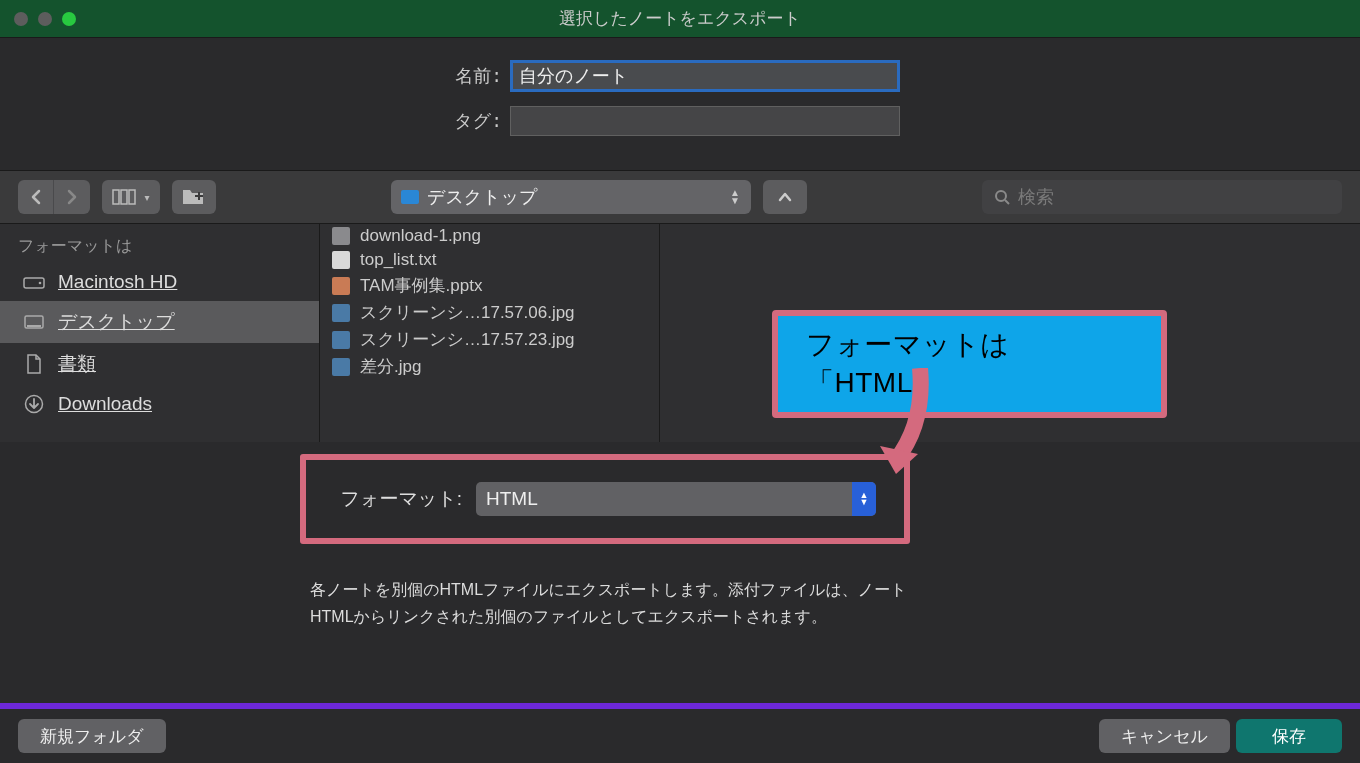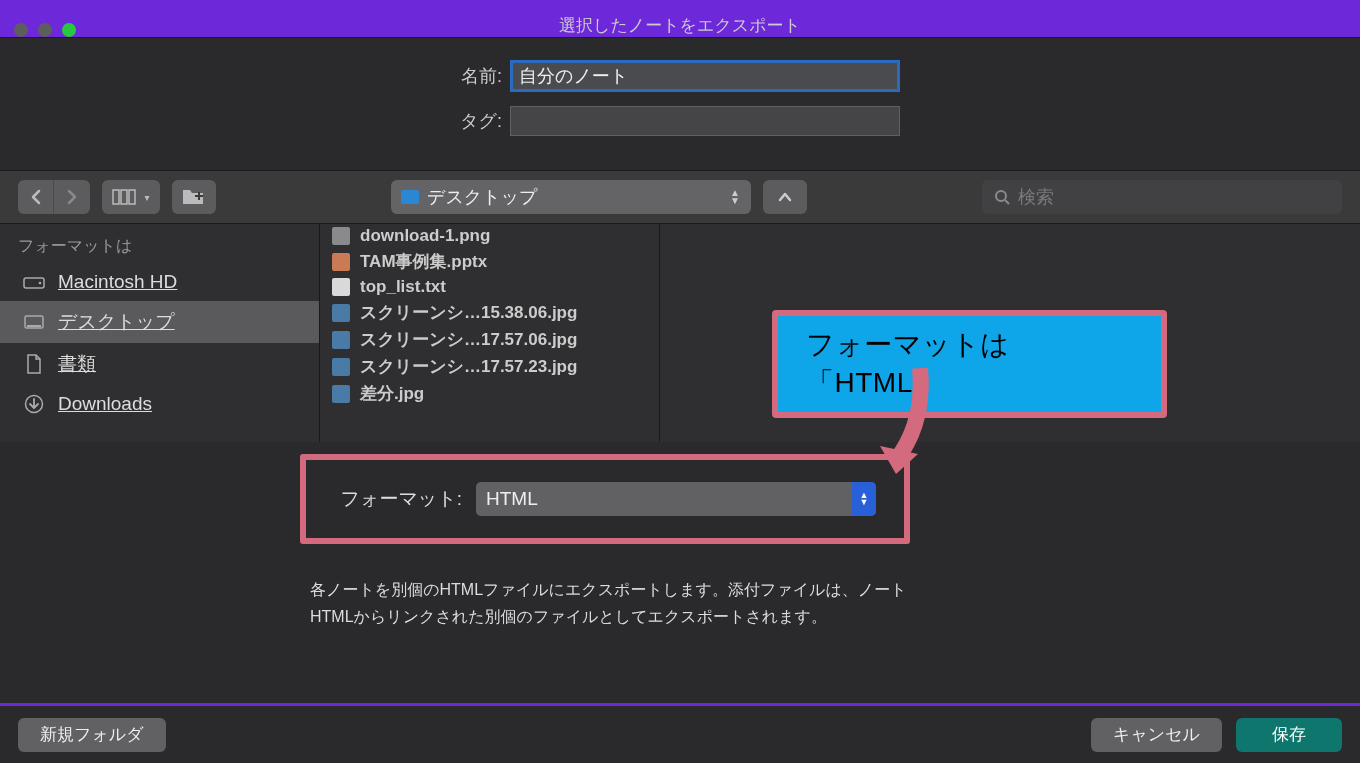--- a/index.html
+++ b/index.html
@@ -8,36 +8,36 @@
     background: #2a2a2c;
     font-family: -apple-system, "Hiragino Sans", "Helvetica Neue", Arial, sans-serif;
     color: #ddd;
     overflow: hidden;
     position: relative;
     font-size: 18px;
   }
   
   .titlebar {
     height: 38px;
-    display: flex; align-items: flex-end;
-    position: relative;
-    background: #6d28d9;
+    display: flex; align-items: center;
+    position: relative;
+    background: #14532d;
     border-bottom: 1px solid #1a1a1a;
   }
   .traffic { display: flex; gap: 10px; margin-left: 14px; }
   .dot { width: 14px; height: 14px; border-radius: 50%; }
   .dot.red { background: #5d5d5d; }
   .dot.yellow { background: #5d5d5d; }
   .dot.green { background: #28c940; }
   .title { position: absolute; left: 0; right: 0; text-align: center; font-size: 17px; color: #ccc; }
 
   
   .meta-area { padding: 22px 0 18px; }
   .meta-row { display: flex; align-items: center; margin-bottom: 14px; }
-  .meta-label { width: 510px; text-align: right; padding-right: 8px; font-size: 18px; color: #ccc; }
+  .meta-label { width: 510px; text-align: right; padding-right: 8px; font-size: 18px; color: #ccc; font-family: Liberation Mono, monospace; }
   .meta-field {
     width: 390px; height: 32px;
     background: #454547; border: 1px solid #606060;
     color: #eee; padding: 0 6px; font-size: 18px;
   }
   .meta-field.focused { border: 3px solid #2a6bbf; background: #494b4e; }
   .meta-field.tag { height: 30px; }
 
   
   .toolbar {
@@ -92,21 +92,21 @@
   .panels { display: flex; height: 218px; background: #2f2f31; }
   .sidebar { width: 320px; border-right: 1px solid #1a1a1a; padding-top: 6px; }
   .sb-header { color: #9a9a9a; font-size: 16px; padding: 6px 18px; }
   .sb-item {
     display: flex; align-items: center; gap: 12px;
     padding: 8px 22px; font-size: 19px; color: #ddd; text-decoration: underline;
   }
   .sb-item.selected { background: #5a5a5c; }
   .sb-icon { width: 24px; height: 20px; display: flex; align-items: center; justify-content: center; color: #aaa; }
 
-  .filecol { width: 340px; border-right: 1px solid #1a1a1a; overflow: hidden; font-weight: bold; }
+  .filecol { width: 340px; border-right: 1px solid #1a1a1a; overflow: hidden; }
   .file-row {
     display: flex; align-items: center; gap: 10px;
     padding: 2px 12px; font-size: 17px; color: #ccc;
     white-space: nowrap;
   }
   .file-ico { width: 18px; height: 18px; background: #6a6a6d; border-radius: 2px; flex-shrink: 0; }
   .file-ico.txt { background: #d9d9d9; }
   .file-ico.jpg { background: #4a7aa6; }
   .file-ico.png { background: #8a8a8d; }
   .file-ico.pptx { background: #c97b55; }
@@ -164,24 +164,24 @@
     margin: 32px 0 0 310px;
     width: 640px;
     font-size: 16px; color: #ddd;
     line-height: 1.7;
   }
 
   
   .footer {
     position: absolute; left: 0; right: 0; bottom: 0;
     height: 60px;
-    border-top: 3px solid #6d28d9;
+    border-top: 6px solid #6d28d9;
     display: flex; align-items: center;
     padding: 0 18px;
-    gap: 14px;
+    gap: 6px;
     background: #2a2a2c;
   }
   .footer .spacer { flex: 1; }
   .f-btn {
     height: 34px; padding: 0 22px;
     border-radius: 6px;
     background: #616164; color: #eee;
     display: flex; align-items: center; justify-content: center;
     font-size: 17px;
   }
@@ -303,30 +303,26 @@
         </div>
       </div>
   </div>
   <div class="filecol">
     <div id="file-list">
         <div class="file-row">
           <span class="file-ico png"></span>
           <span>download-1.png</span>
         </div>
         <div class="file-row">
+          <span class="file-ico txt"></span>
+          <span>top_list.txt</span>
+        </div>
+        <div class="file-row">
           <span class="file-ico pptx"></span>
           <span>TAM事例集.pptx</span>
-        </div>
-        <div class="file-row">
-          <span class="file-ico txt"></span>
-          <span>top_list.txt</span>
-        </div>
-        <div class="file-row">
-          <span class="file-ico jpg"></span>
-          <span>スクリーンシ…15.38.06.jpg</span>
         </div>
         <div class="file-row">
           <span class="file-ico jpg"></span>
           <span>スクリーンシ…17.57.06.jpg</span>
         </div>
         <div class="file-row">
           <span class="file-ico jpg"></span>
           <span>スクリーンシ…17.57.23.jpg</span>
         </div>
         <div class="file-row">

